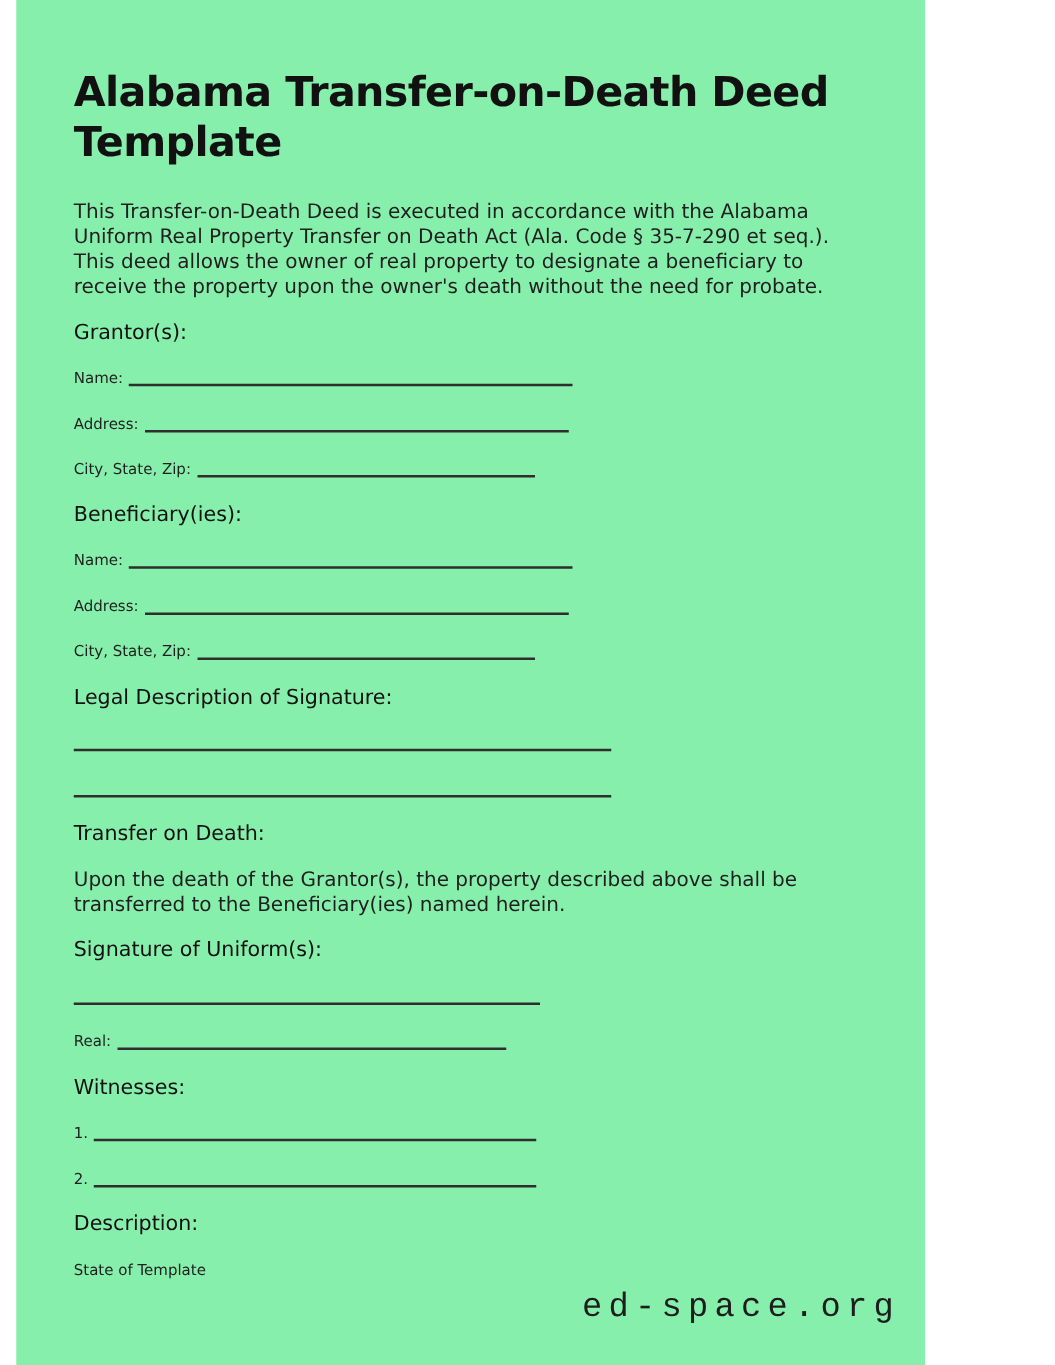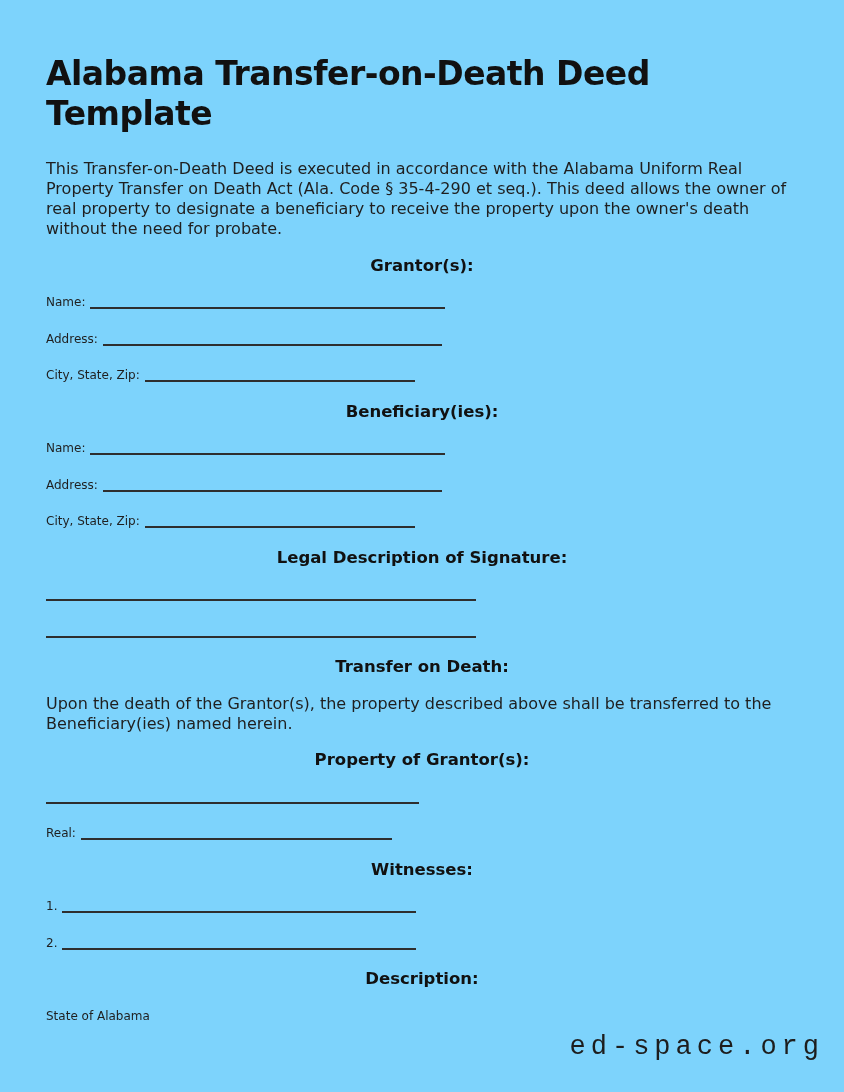--- a/index.html
+++ b/index.html
@@ -1,48 +1,48 @@
 <!DOCTYPE html>
 <html><head>
 <meta charset="utf-8">
 <style>
   html, body { margin: 0; padding: 0; background: #ffffff; }
   .page {
     position: relative;
-    width: 844px;
+    width: 727px;
     height: 1092px;
     box-sizing: border-box;
-    background: #7dd3fc;
+    background: #86efac;
     color: #1f1f1f;
     font-family: "DejaVu Sans", "Liberation Sans", sans-serif;
     padding: 54px 46px 0 46px;
     overflow: hidden;
+    margin-left: 13px;
   }
   .title {
     font-size: 33px;
     line-height: 40px;
     font-weight: bold;
     color: #111111;
     letter-spacing: -0.5px;
     margin: 0 0 25px 0;
     max-width: 700px;
   }
   .body-text {
     font-size: 16px;
     line-height: 20px;
     margin: 0 0 16.5px 0;
     max-width: 752px;
   }
   .section-heading {
     font-size: 16.5px;
     line-height: 20px;
-    font-weight: bold;
+    font-weight: normal;
     color: #111111;
     margin: 0 0 16.5px 0;
-    text-align: center;
   }
   .row {
     font-size: 12px;
     line-height: 20px;
     margin: 0 0 16.5px 0;
     white-space: nowrap;
   }
   .blank-line {
     display: inline-block;
     height: 1px;
@@ -70,21 +70,21 @@
     white-space: nowrap;
   }
 </style>
 </head>
 <body>
 
 <div class="page">
 
   <h1 class="title">Alabama Transfer-on-Death Deed Template</h1>
 
-  <p class="body-text">This Transfer-on-Death Deed is executed in accordance with the Alabama Uniform Real Property Transfer on Death Act (Ala. Code § 35-4-290 et seq.). This deed allows the owner of real property to designate a beneficiary to receive the property upon the owner's death without the need for probate.</p>
+  <p class="body-text">This Transfer-on-Death Deed is executed in accordance with the Alabama Uniform Real Property Transfer on Death Act (Ala. Code § 35-7-290 et seq.). This deed allows the owner of real property to designate a beneficiary to receive the property upon the owner's death without the need for probate.</p>
 
   <h2 class="section-heading">Grantor(s):</h2>
 
   <p class="row">
     <span>Name:</span><span class="blank-line w-name"></span>
   </p>
   <p class="row">
     <span>Address:</span><span class="blank-line w-addr"></span>
   </p>
   <p class="row">
@@ -109,37 +109,37 @@
     <span class="blank-line flush w-legal"></span>
   </p>
   <p class="row">
     <span class="blank-line flush w-legal"></span>
   </p>
 
   <h2 class="section-heading">Transfer on Death:</h2>
 
   <p class="body-text">Upon the death of the Grantor(s), the property described above shall be transferred to the Beneficiary(ies) named herein.</p>
 
-  <h2 class="section-heading">Property of Grantor(s):</h2>
+  <h2 class="section-heading">Signature of Uniform(s):</h2>
 
   <p class="row">
     <span class="blank-line flush w-sig"></span>
   </p>
   <p class="row">
     <span>Real:</span><span class="blank-line w-date"></span>
   </p>
 
   <h2 class="section-heading">Witnesses:</h2>
 
   <p class="row">
     <span>1.</span><span class="blank-line w-wit"></span>
   </p>
   <p class="row">
     <span>2.</span><span class="blank-line w-wit"></span>
   </p>
 
   <h2 class="section-heading">Description:</h2>
 
-  <p class="row">State of Alabama</p>
+  <p class="row">State of Template</p>
 
   <div class="watermark">ed-space.org</div>
 
 </div>
 
 </body></html>

